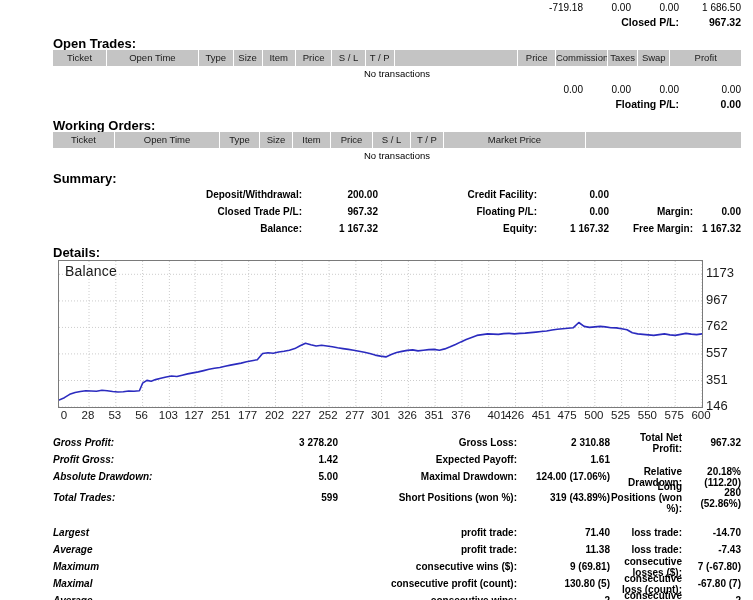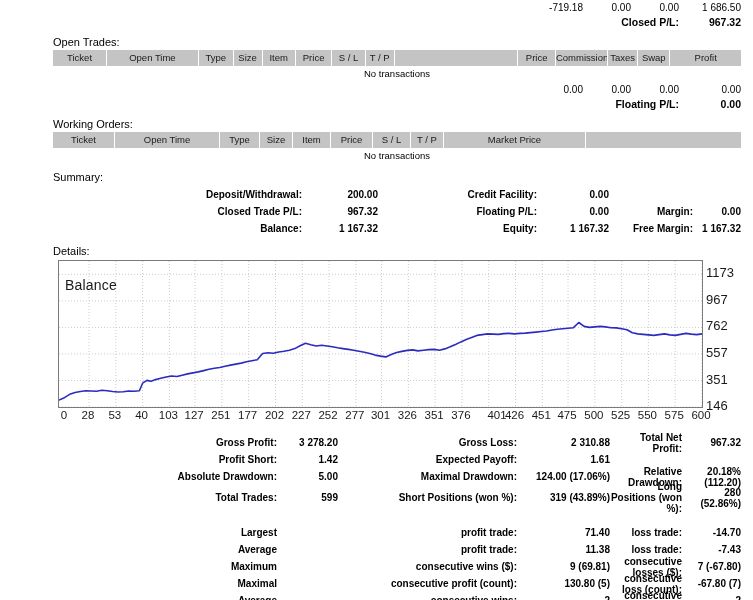--- a/index.html
+++ b/index.html
@@ -22,21 +22,21 @@
   .topstrip .cell { text-align: right; }
   .num-l  { width: 62px; }
   .num-s  { width: 48px; }
   .num-p  { width: 62px; }
   .plrow  { margin-top: 3px; font-weight: bold; font-size: 10.5px; }
   .pllabel { width: 120px; text-align: right; }
   .plval   { width: 62px; text-align: right; }
 
   
   .sect-title {
-    position: absolute; font-size: 11px; font-weight: normal;
+    position: absolute; font-size: 13px; font-weight: bold;
     left: 53px;
   }
 
   
   .thead {
     position: absolute; left: 53px; width: 688px; height: 16px;
     display: flex; background: #c4c4c4;
     font-size: 9.5px; color: #1a1a1a;
   }
   .thead .th {
@@ -64,41 +64,41 @@
   .chart-wrap {
     position: absolute; left: 58px; top: 260px;
     width: 683px; height: 163px;
   }
   .plot {
     position: absolute; left: 0; top: 0; width: 645px; height: 148px;
     border: 1px solid #7a7a7a; background: #ffffff;
   }
   .plot svg { display: block; }
   .chart-name {
-    position: absolute; left: 6px; top: 16px;
+    position: absolute; left: 6px; top: 2px;
     font-size: 14px; color: #1a1a1a; letter-spacing: .2px;
     font-family: "Liberation Sans", sans-serif;
   }
   .ylabels {
     position: absolute; left: 648px; top: 0; width: 40px; height: 148px;
   }
   .ylabels span {
     position: absolute; left: 0; font-size: 13px; font-weight: normal;
     color: #1a1a1a; white-space: nowrap;
   }
   .xlabels {
     position: absolute; left: 0; top: 149px; width: 645px; height: 14px;
     font-size: 11.5px; color: #1a1a1a; white-space: nowrap;
   }
   .xlabels span { position: absolute; top: 0; transform: translateX(-50%); }
 
   
   .stats { position: absolute; left: 53px; width: 688px; font-size: 10px; }
   .strow { display: flex; height: 17px; align-items: center; }
-  .k1 { width: 230px; text-align: right; font-weight: bold; padding-right: 6px; }
+  .k1 { width: 230px; font-weight: bold; padding-right: 6px; font-style: italic; }
   .v1 { width: 55px; text-align: right; font-weight: bold; }
   .k2 { width: 185px; text-align: right; font-weight: bold; padding-right: 6px; padding-left: 28px; }
   .v2 { width: 87px; text-align: right; font-weight: bold; }
   .k3 { width: 78px; text-align: right; font-weight: bold; padding-right: 6px; }
   .v3 { width: 53px; text-align: right; font-weight: bold; }
 </style>
 </head>
 <body>
 
 <div class="page">
@@ -242,21 +242,21 @@
         <span style="top: 31.9239px;">967</span>
         <span style="top: 58.4106px;">762</span>
         <span style="top: 84.8973px;">557</span>
         <span style="top: 111.513px;">351</span>
         <span style="top: 138px;">146</span>
       </div>
     <div class="xlabels" id="xlabels">
         <span style="left: 6px;">0</span>
         <span style="left: 30.0067px;">28</span>
         <span style="left: 56.7983px;">53</span>
-        <span style="left: 83.59px;">40</span>
+        <span style="left: 83.59px;">56</span>
         <span style="left: 110.382px;">103</span>
         <span style="left: 136.102px;">127</span>
         <span style="left: 162.893px;">251</span>
         <span style="left: 189.685px;">177</span>
         <span style="left: 216.477px;">202</span>
         <span style="left: 243.268px;">227</span>
         <span style="left: 270.06px;">252</span>
         <span style="left: 296.852px;">277</span>
         <span style="left: 322.572px;">301</span>
         <span style="left: 349.363px;">326</span>
@@ -277,21 +277,21 @@
   <div class="stats" style="top:434px">
     <div class="strow">
       <div class="k1">Gross Profit:</div>
       <div class="v1">3 278.20</div>
       <div class="k2">Gross Loss:</div>
       <div class="v2">2 310.88</div>
       <div class="k3">Total Net Profit:</div>
       <div class="v3">967.32</div>
     </div>
     <div class="strow">
-      <div class="k1">Profit Short:</div>
+      <div class="k1">Profit Gross:</div>
       <div class="v1">1.42</div>
       <div class="k2">Expected Payoff:</div>
       <div class="v2">1.61</div>
       <div class="k3"></div>
       <div class="v3"></div>
     </div>
     <div class="strow">
       <div class="k1">Absolute Drawdown:</div>
       <div class="v1">5.00</div>
       <div class="k2">Maximal Drawdown:</div>

